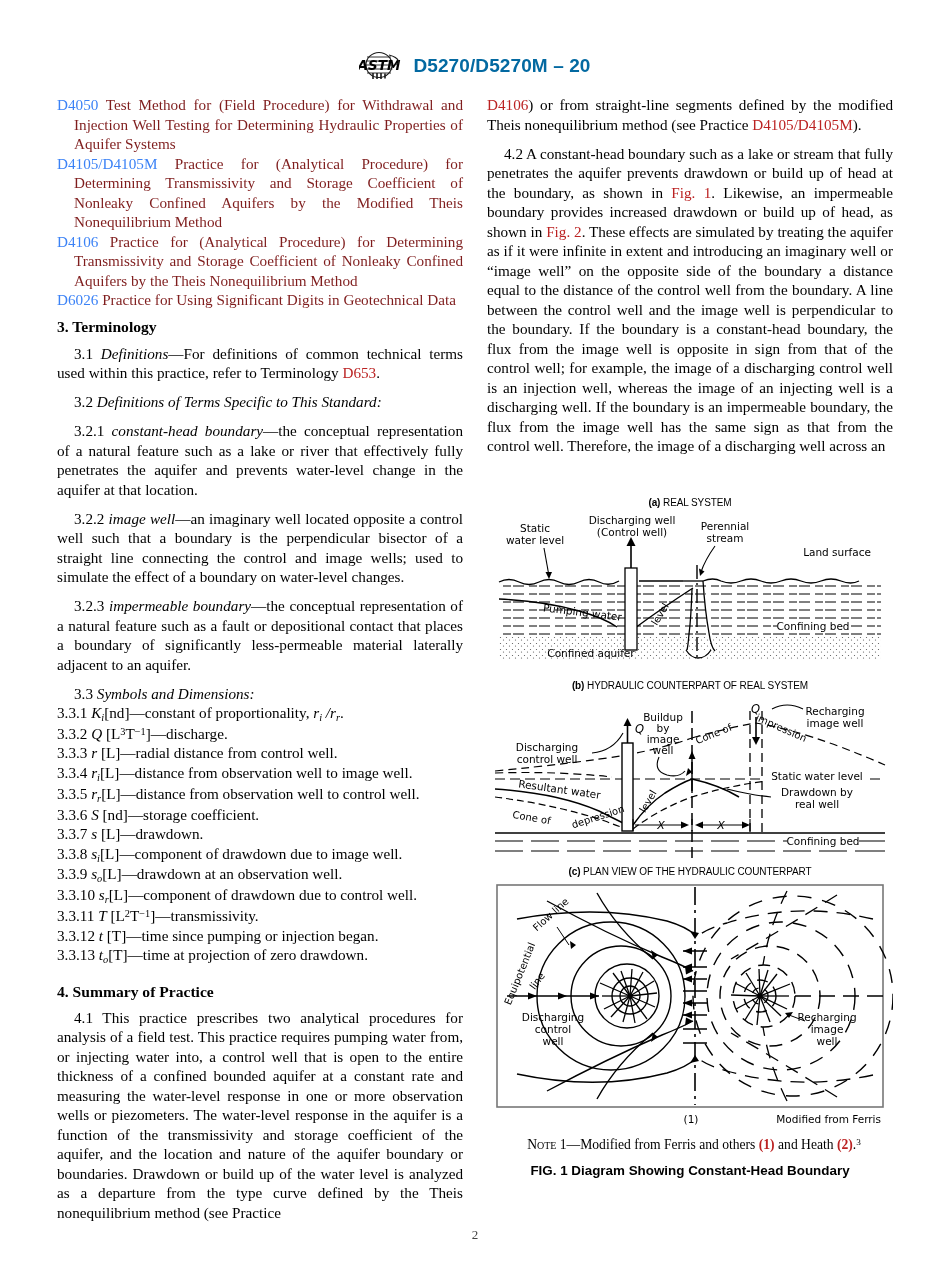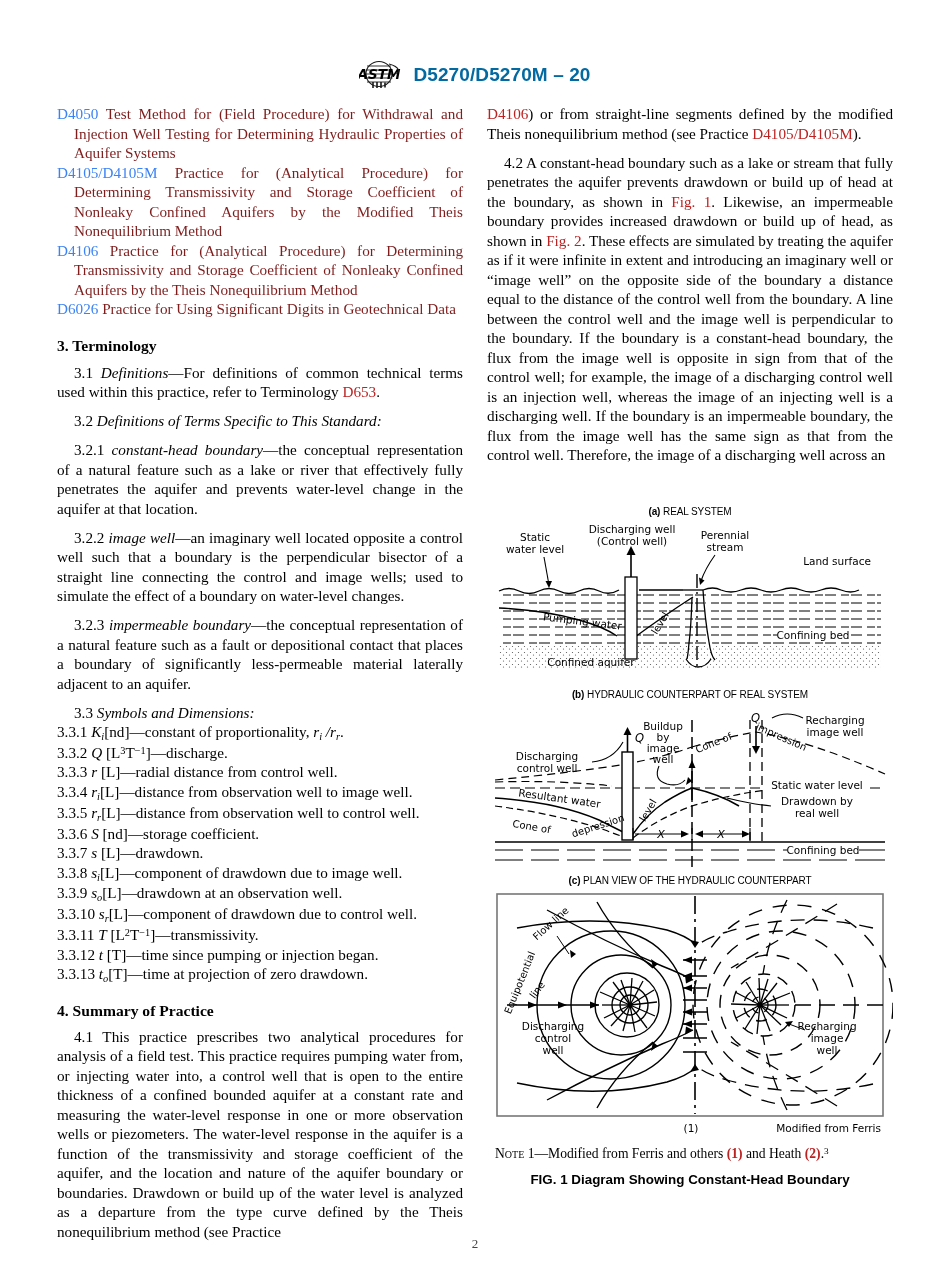--- a/index.html
+++ b/index.html
@@ -10,21 +10,21 @@
   body {
     width: 950px;
     height: 1272px;
     position: relative;
     font-family: "Liberation Serif", "DejaVu Serif", serif;
     color: #000000;
     overflow: hidden;
   }
   .page {
     position: absolute;
-    left: 0; top: 14px;
+    left: 0; top: 5px;
     width: 950px;
     height: 948px;
   }
 
   
   .header {
     position: absolute;
     left: 0;
     top: 46px;
     width: 950px;
@@ -78,21 +78,21 @@
   .redlink { color: #bb2222; }
   i, em { font-style: italic; }
 
   h3.sec {
     font-family: "Liberation Serif", "DejaVu Serif", serif;
     font-size: 15.6px;
     font-weight: bold;
     margin: 0;
     padding: 0;
   }
-  .sec-wrap { margin-top: 17px; margin-bottom: 7px; }
+  .sec-wrap { margin-top: 7px; margin-bottom: 7px; }
   .sec-wrap-2 { margin-top: 16px; margin-bottom: 6px; }
 
   sub { font-size: 0.68em; vertical-align: -0.25em; }
   sup { font-size: 0.68em; vertical-align: 0.42em; }
 
   .symline { text-indent: 0; }
 
   
   .figure {
     position: absolute;
@@ -105,21 +105,21 @@
     font-size: 10px;
     text-align: center;
     margin: 0 0 2px 0;
     letter-spacing: -0.1px;
   }
   .panel-title b { font-weight: bold; }
   svg.diagram { display: block; }
   .fig-note {
     margin-top: 8px;
     font-size: 13.6px;
-    text-align: left;
+    text-align: center;
     padding-left: 8px;
   }
   .smallcaps {
     font-variant: small-caps;
   }
   .fig-caption {
     font-family: "Liberation Sans", "DejaVu Sans", sans-serif;
     font-weight: bold;
     font-size: 13.4px;
     text-align: center;

